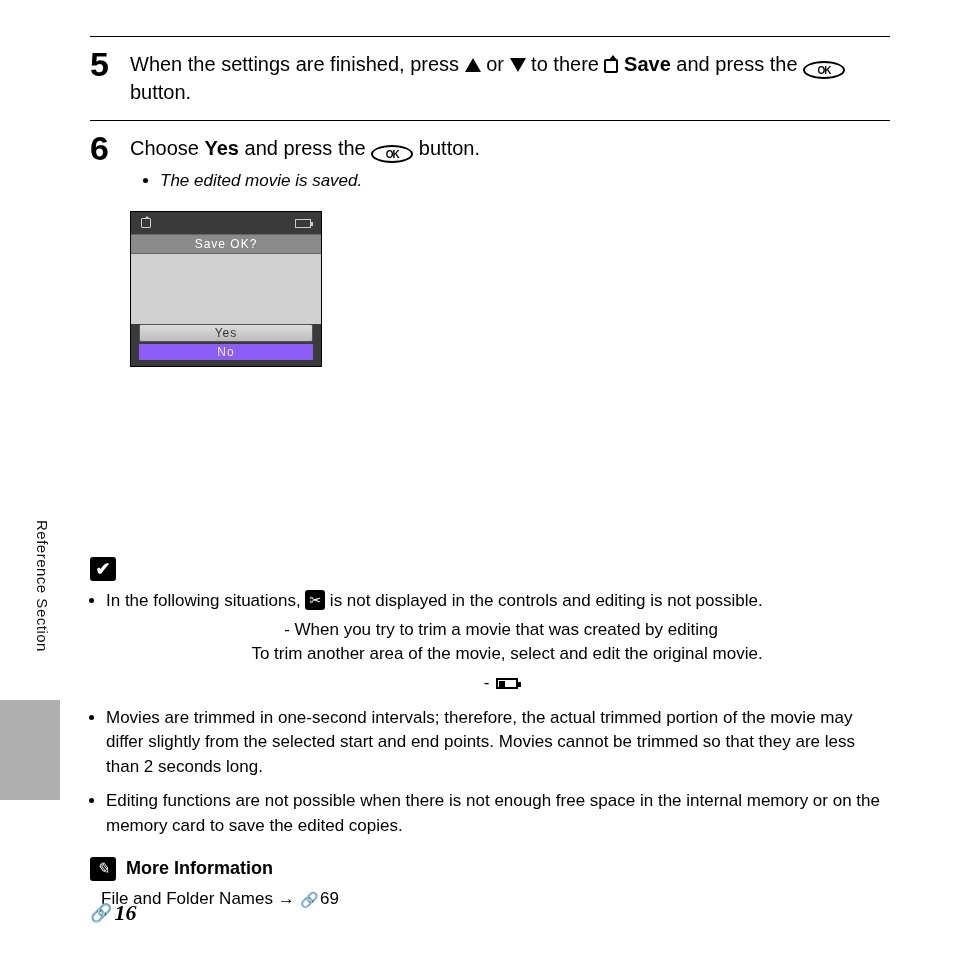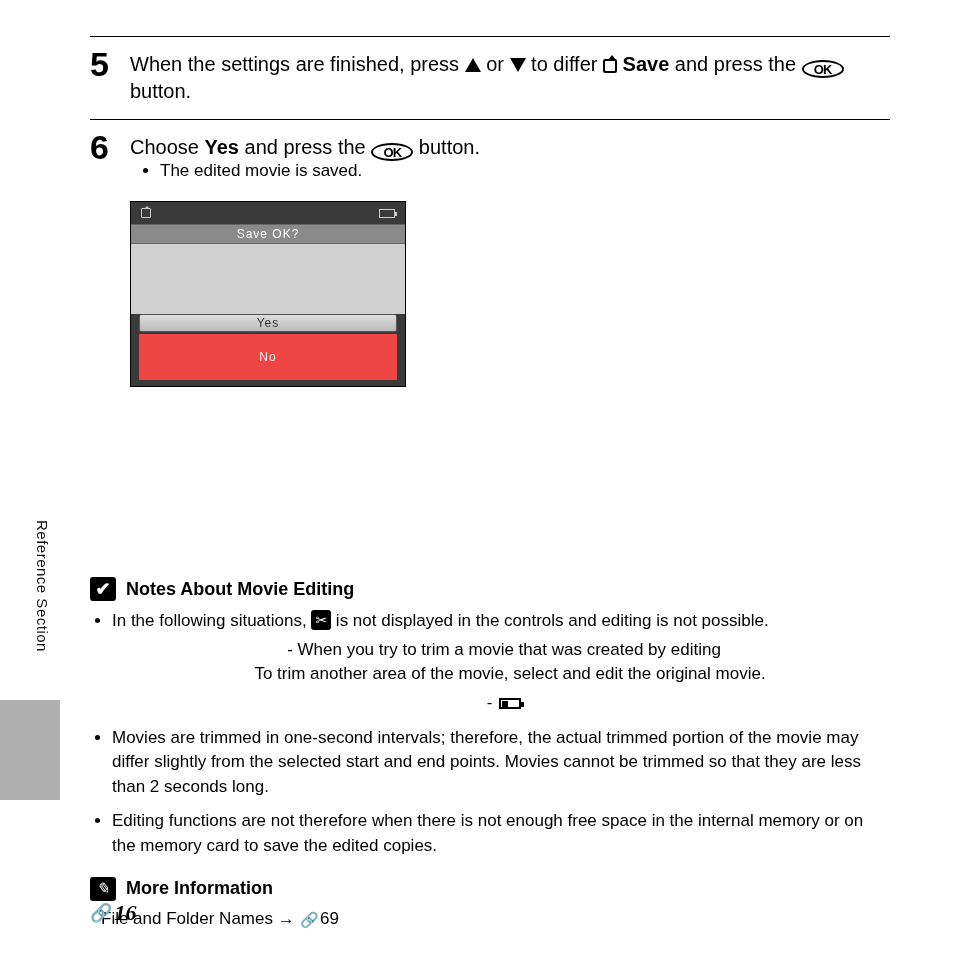--- a/index.html
+++ b/index.html
@@ -74,44 +74,46 @@
     width:0;height:0;
     border-left: 4px solid transparent;
     border-right: 4px solid transparent;
     border-bottom: 5px solid #000;
   }
   .ok-icon {
     display: inline-block;
     width: 42px; height: 18px;
     border: 2px solid #000;
     border-radius: 50%;
-    font-size: 13px;
+    font-size: 10px;
     font-weight: 700;
     text-align: center;
     line-height: 16px;
     vertical-align: -3px;
     font-family: Arial, sans-serif;
     letter-spacing: -1px;
   }
   .sub-bullets {
     list-style: disc;
     padding-left: 30px;
+    margin-top: 8px;
     font-size: 17px;
+    font-style: italic;
   }
   .hr-thin { border:none; border-top:1px solid #000; margin: 2px 0 10px 0;}
   
   .step6-row {
     display: flex;
     gap: 20px;
     align-items: flex-start;
     flex-direction: column;
   }
   .step6-left { flex:1; }
   .screenshot {
-    width: 276px;
+    width: 192px;
     background: #3a3a3a;
     border: 1px solid #000;
     font-family: Arial, sans-serif;
     font-size: 12px;
     color: #ccc;
   }
   .ss-top {
     height: 22px;
     background: #3a3a3a;
     display:flex;
@@ -142,25 +144,25 @@
     border:1px solid #555;
     border-radius:2px;
     text-align:center;
     font-size:12px;
     color:#333;
     padding:1px 0;
     margin-bottom:2px;
     letter-spacing:1px;
   }
   .ss-no {
-    background:#ef4444;
+    background:#8b5cf6;
     color:#eee;
     text-align:center;
     font-size:12px;
-    padding:16px 0;
+    padding:1px 0;
     letter-spacing:1px;
     border-radius:1px;
   }
   
   .notes-block {
     margin-top: 190px;
   }
   .section-head {
     display:flex;
     align-items:center;
@@ -174,21 +176,21 @@
   }
   .info-icon {
     width:26px;height:24px;background:#000;color:#fff;
     border-radius:3px;display:flex;align-items:center;justify-content:center;
     font-size:16px;font-style:italic;font-family:Georgia,serif;
   }
   .section-title { font-weight:700; font-size:18px; }
   .notes-list {
     font-size:17px; line-height:1.45;
   }
-  .notes-list > li { list-style: disc; margin-left: 22px; margin-bottom:10px;}
+  .notes-list > li { list-style: disc; margin-left: 16px; margin-bottom:10px;}
   .dash-list { list-style:none; margin-top:4px; margin-left: 6px; text-align: center;}
   .dash-list li::before { content:"-  "; }
   .dash-list li { margin-bottom:4px; }
   .scissor-chip {
     display:inline-block; background:#000; color:#fff;
     border-radius:3px; padding:0 4px; font-size:14px; vertical-align:1px;
   }
   .batt-low {
     display:inline-block;width:22px;height:11px;border:2px solid #000;
     position:relative;vertical-align:-1px;margin-left:2px;
@@ -242,21 +244,21 @@
   <hr class="hr-top">
 
   <div class="step">
     <div class="step-num">5</div>
     <div class="step-body">
       <div class="step-text">
         <span>When the settings are finished, press </span>
         <span class="tri-up"></span>
         <span> or </span>
         <span class="tri-down"></span>
-        <span> to differ </span>
+        <span> to there </span>
         <span class="save-icon"></span>
         <span class="bold">Save</span>
         <span> and press the </span>
         <span class="ok-icon">OK</span>
         <span> button.</span>
       </div>
     </div>
   </div>
 
   <hr class="hr-thin">
@@ -286,37 +288,36 @@
             <div class="ss-no">No</div>
           </div>
         </div>
       </div>
     </div>
   </div>
 
   <div class="notes-block">
     <div class="section-head">
       <div class="note-icon">✔</div>
-      <div class="section-title">Notes About Movie Editing</div>
     </div>
     <ul class="notes-list">
       <li>
         <span>In the following situations, </span><span class="scissor-chip">✂</span><span> is not displayed in the controls and editing is not possible.</span>
         <ul class="dash-list">
           <li>
             <span>When you try to trim a movie that was created by editing</span><br>
             <span style="margin-left:12px;display:inline-block;">To trim another area of the movie, select and edit the original movie.</span>
           </li>
           <li>
             <span class="batt-low"></span>
           </li>
         </ul>
       </li>
       <li>Movies are trimmed in one-second intervals; therefore, the actual trimmed portion of the movie may differ slightly from the selected start and end points. Movies cannot be trimmed so that they are less than 2 seconds long.</li>
-      <li>Editing functions are not therefore when there is not enough free space in the internal memory or on the memory card to save the edited copies.</li>
+      <li>Editing functions are not possible when there is not enough free space in the internal memory or on the memory card to save the edited copies.</li>
     </ul>
   </div>
 
   <div class="more-info-block">
     <div class="section-head">
       <div class="info-icon">✎</div>
       <div class="section-title">More Information</div>
     </div>
     <div class="more-text">
       <span>File and Folder Names → </span><span class="ref-icon">🔗</span><span>69</span>

